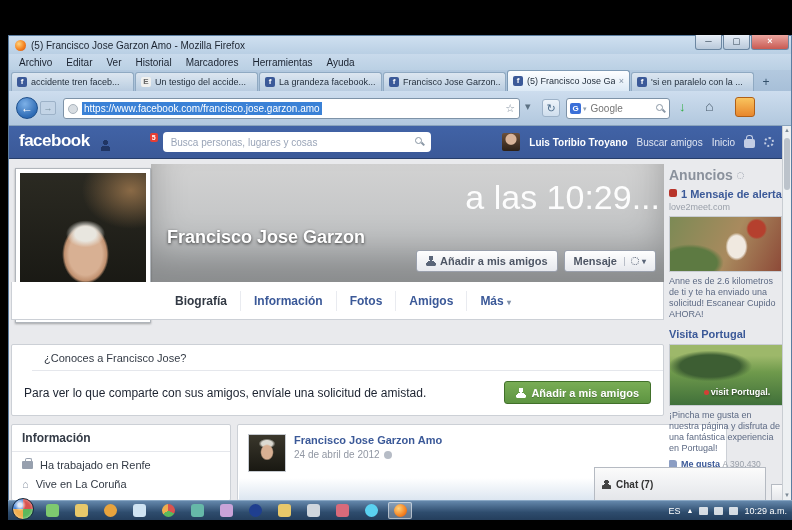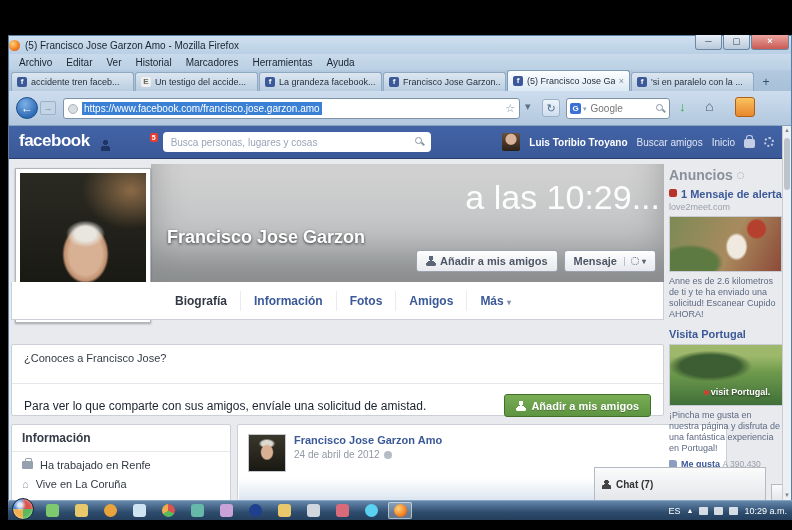--- a/index.html
+++ b/index.html
@@ -1,21 +1,21 @@
 <!DOCTYPE html>
 <html><head>
 <meta charset="utf-8">
 <style>
   html,body{margin:0;padding:0;background:#000;}
   *{box-sizing:border-box;font-family:"Liberation Sans",sans-serif;}
   .stage{position:relative;width:792px;height:530px;background:#000;overflow:hidden;}
   .desktop{position:absolute;left:8px;top:35px;width:784px;height:485px;}
   
   .browser{position:absolute;left:0;top:0;right:0;bottom:20px;background:linear-gradient(#d4e2f2,#b6cce2);border:1px solid #5b7da0;border-bottom:none;}
-  .titlebar{position:relative;height:18px;display:flex;align-items:center;background:linear-gradient(#cfe0f0,#b9cfe4);}
+  .titlebar{position:relative;height:18px;display:flex;align-items:center;padding-left:6px;background:linear-gradient(#cfe0f0,#b9cfe4);}
   .ff-ico{width:11px;height:11px;border-radius:50%;background:radial-gradient(circle at 35% 35%,#ffd27a,#f58220 55%,#c7501a);margin-right:5px;}
   .title-text{font-size:10px;color:#1c2430;white-space:nowrap;}
   .winctl{position:absolute;right:2px;top:-1px;display:flex;}
   .winctl .wbtn{width:27px;height:15px;font-size:9px;line-height:13px;text-align:center;color:#fff;background:linear-gradient(#e7eef7,#b9c9da);border:1px solid #6c87a2;border-top:none;color:#3a4a5a;border-radius:0 0 3px 3px;margin-left:1px;}
   .winctl .close{width:38px;background:linear-gradient(#eba6a0,#c85a52);color:#fff;font-weight:bold;}
   .menubar{height:16px;display:flex;align-items:center;gap:14px;padding-left:10px;background:linear-gradient(#c9daec,#bad0e4);}
   .menubar span{font-size:10px;color:#1a2330;}
   .tabbar{height:21px;display:flex;align-items:flex-end;padding-left:2px;background:linear-gradient(#b3c9df,#a7bfd8);}
   .tab{width:123px;height:19px;display:flex;align-items:center;gap:4px;padding:0 5px;margin-right:1px;border:1px solid #8fa9c2;border-bottom:none;border-radius:3px 3px 0 0;background:linear-gradient(rgba(255,255,255,.55),rgba(255,255,255,.2));overflow:hidden;}
   .tab.active{background:linear-gradient(#fdfeff,#dce9f5);height:21px;border-color:#7e9ab5;}
@@ -85,21 +85,21 @@
     radial-gradient(ellipse 26px 18px at 52% 42%,#e8e6df 0 40%,transparent 75%),
     radial-gradient(ellipse 30px 38px at 52% 56%,#d8b093 0 55%,#c0906f 70%,transparent 78%),
     radial-gradient(ellipse 70px 55px at 88% 12%,#8a6a46,transparent 70%),
     linear-gradient(#2b2a22,#141410);}
   .tabstrip{position:absolute;left:2px;top:123px;width:653px;height:38px;background:#fff;border:1px solid #ccd0d6;border-top:none;display:flex;align-items:center;padding-left:150px;}
   .ptab{font-size:12px;font-weight:bold;color:#3b5998;padding:0 13px;border-right:1px solid #e9ebf0;height:20px;line-height:20px;white-space:nowrap;}
   .ptab.first{color:#333a45;}
   .ptab.last{border-right:none;}
   .ptab .mc{font-size:8px;color:#8090a8;}
   .connectbox{position:absolute;left:2px;top:185px;width:653px;height:72px;background:#fff;border:1px solid #ccd0d6;border-radius:2px;}
-  .cq{font-size:11px;color:#333a45;padding:7px 12px 19px;border-bottom:1px solid #e5e7ec;}
+  .cq{font-size:11px;color:#333a45;padding:7px 12px 6px;border-bottom:1px solid #e5e7ec;margin-left:20px;}
   .crow{display:flex;align-items:center;padding:10px 12px;}
   .cprompt{font-size:12px;color:#1c2330;}
   .greenbtn{margin-left:auto;display:flex;align-items:center;gap:5px;height:23px;padding:0 11px;font-size:11px;font-weight:bold;color:#fff;background:linear-gradient(#79ad55,#5d9441);border:1px solid #41702a;border-radius:3px;text-shadow:0 1px 0 rgba(0,0,0,.25);}
   .greenbtn .person-ico{color:#fff;width:10px;height:10px;}
   .infobox{position:absolute;left:2px;top:265px;width:220px;height:77px;background:#fff;border:1px solid #ccd0d6;border-radius:2px;overflow:hidden;}
   .ibox-title{font-size:12px;font-weight:bold;color:#333a45;padding:6px 10px;border-bottom:1px solid #e5e7ec;}
   .iitem{display:flex;align-items:center;gap:7px;padding:7px 10px 0;font-size:11px;color:#333a45;}
   .brief-ico{position:relative;width:11px;height:8px;background:#97a0ae;border-radius:1px;flex:none;}
   .brief-ico::before{content:"";position:absolute;top:-3px;left:3px;width:5px;height:3px;border:1px solid #97a0ae;border-bottom:none;border-radius:2px 2px 0 0;}
   .home-ico{font-size:11px;color:#97a0ae;line-height:10px;}

